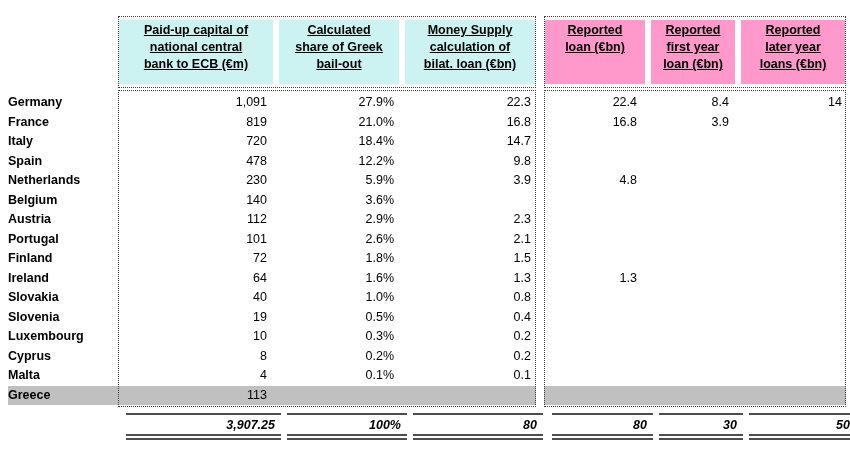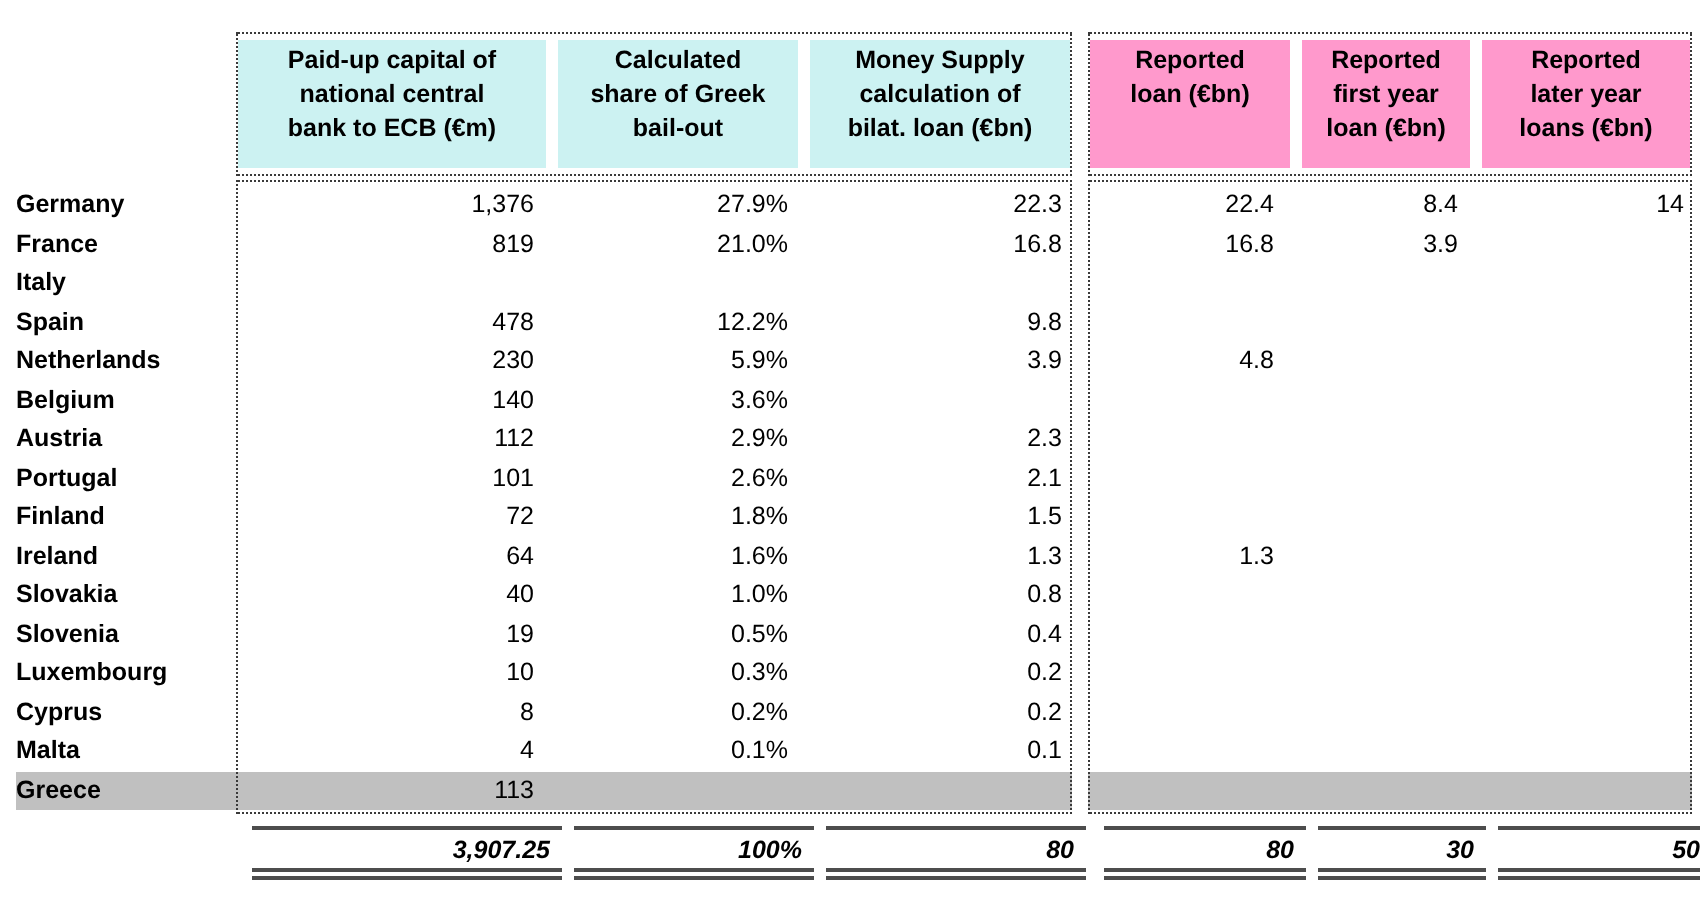--- a/index.html
+++ b/index.html
@@ -18,21 +18,21 @@
     font-family: "Liberation Sans", sans-serif;
   }
   .sheet { padding-top: 16px; width: 850px; }
 
   
   .header-row { display: flex; height: 72px; }
   .label-spacer { margin-left: 8px; width: 110px; flex: none; }
   .hbox {
     flex: none; height: 72px;
     border: 1px dotted var(--dot);
-    display: flex; gap: 6px; padding: 3px 0;
+    display: flex; gap: 6px; padding: 3px 0; text-decoration: underline;
   }
   .hbox-a { width: 418px; }
   .hbox-b { margin-left: 8px; width: 302px; }
   .hcell {
     height: 64px; padding-top: 2px;
     font-size: 12.5px; font-weight: bold; line-height: 17px;
     text-align: center; white-space: pre-line;
   }
   .hbox-a .hcell { background: var(--cyan); }
   .hbox-b .hcell { background: var(--pink); }
@@ -108,21 +108,21 @@
     </div>
   </div>
 
   <div class="data-area">
     <div class="dbox dbox-a"></div>
     <div class="dbox dbox-b"></div>
     <div id="rows">
   <div class="row">
     <div class="c-label">Germany</div>
     <div class="g-a">
-      <div class="num da1">1,376</div>
+      <div class="num da1">1,091</div>
       <div class="num da2">27.9%</div>
       <div class="num da3">22.3</div>
     </div>
     <div class="g-b">
       <div class="num db1">22.4</div>
       <div class="num db2">8.4</div>
       <div class="num db3">14</div>
     </div>
   </div>
 
@@ -135,20 +135,25 @@
     </div>
     <div class="g-b">
       <div class="num db1">16.8</div>
       <div class="num db2">3.9</div>
       <div class="num db3"></div>
     </div>
   </div>
 
   <div class="row">
     <div class="c-label">Italy</div>
+    <div class="g-a">
+      <div class="num da1">720</div>
+      <div class="num da2">18.4%</div>
+      <div class="num da3">14.7</div>
+    </div>
     <div class="g-b">
       <div class="num db1"></div>
       <div class="num db2"></div>
       <div class="num db3"></div>
     </div>
   </div>
 
   <div class="row">
     <div class="c-label">Spain</div>
     <div class="g-a">

